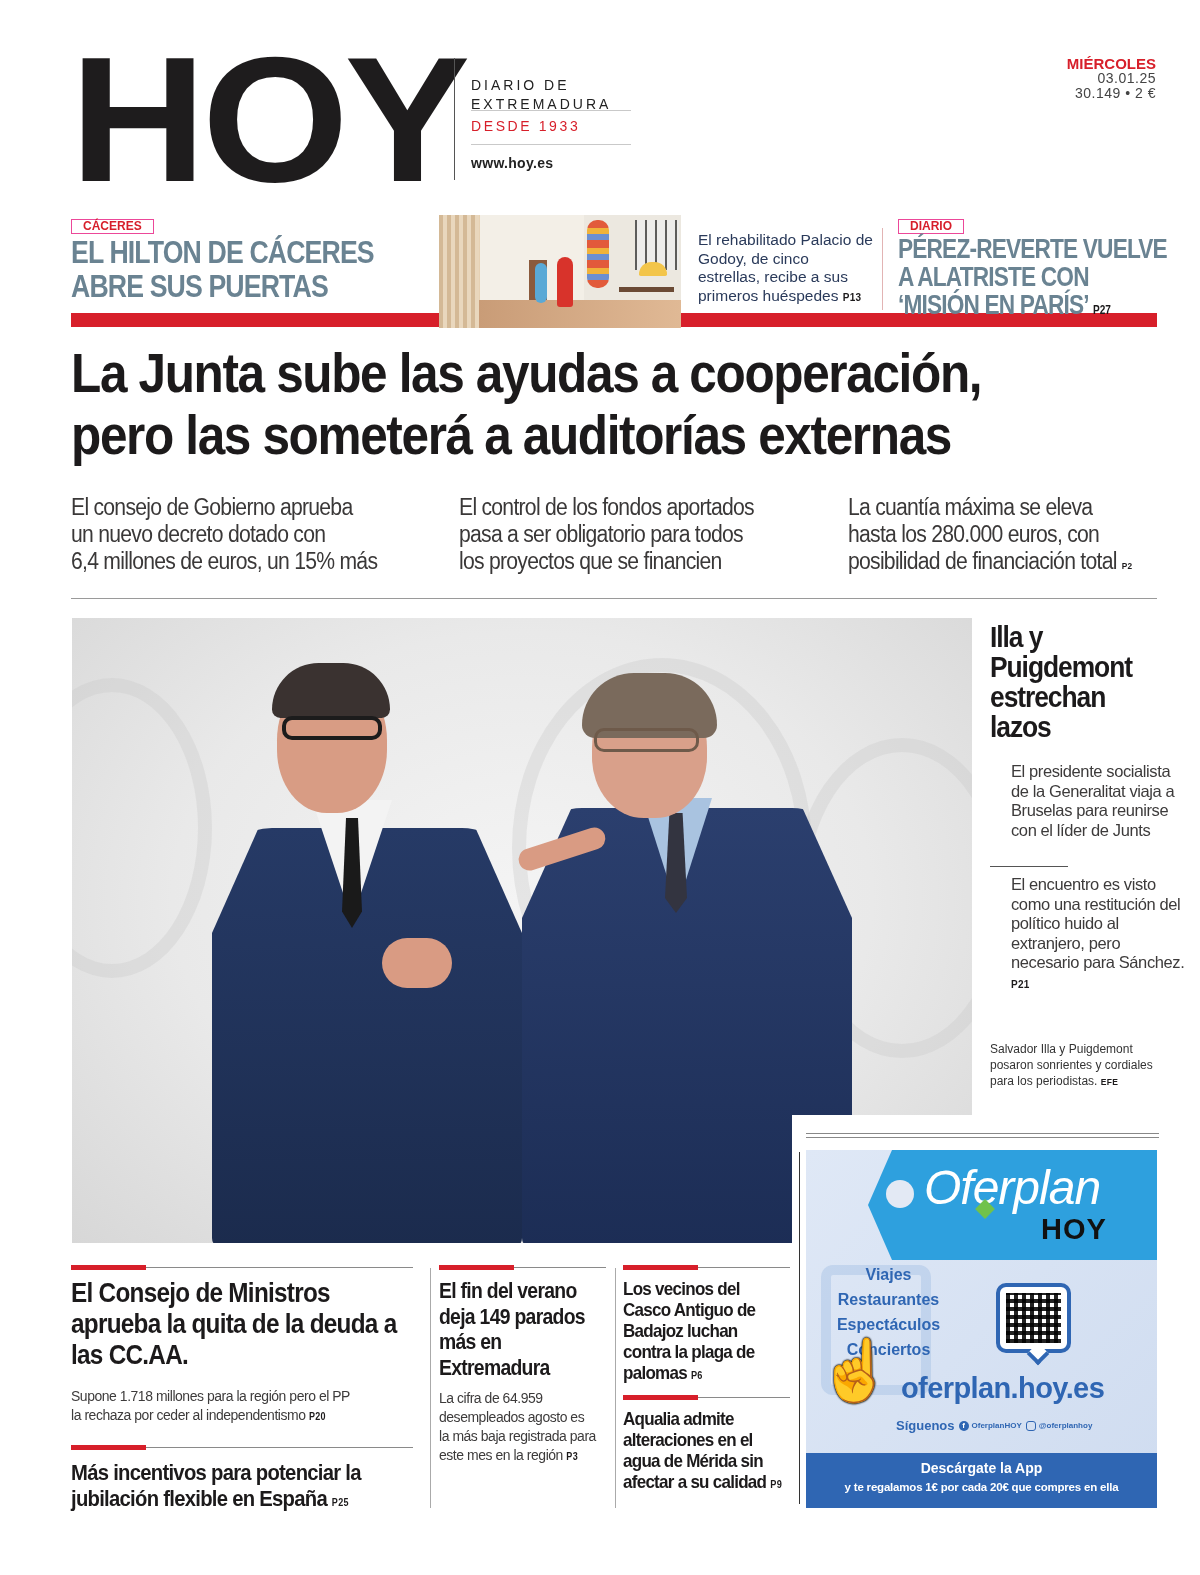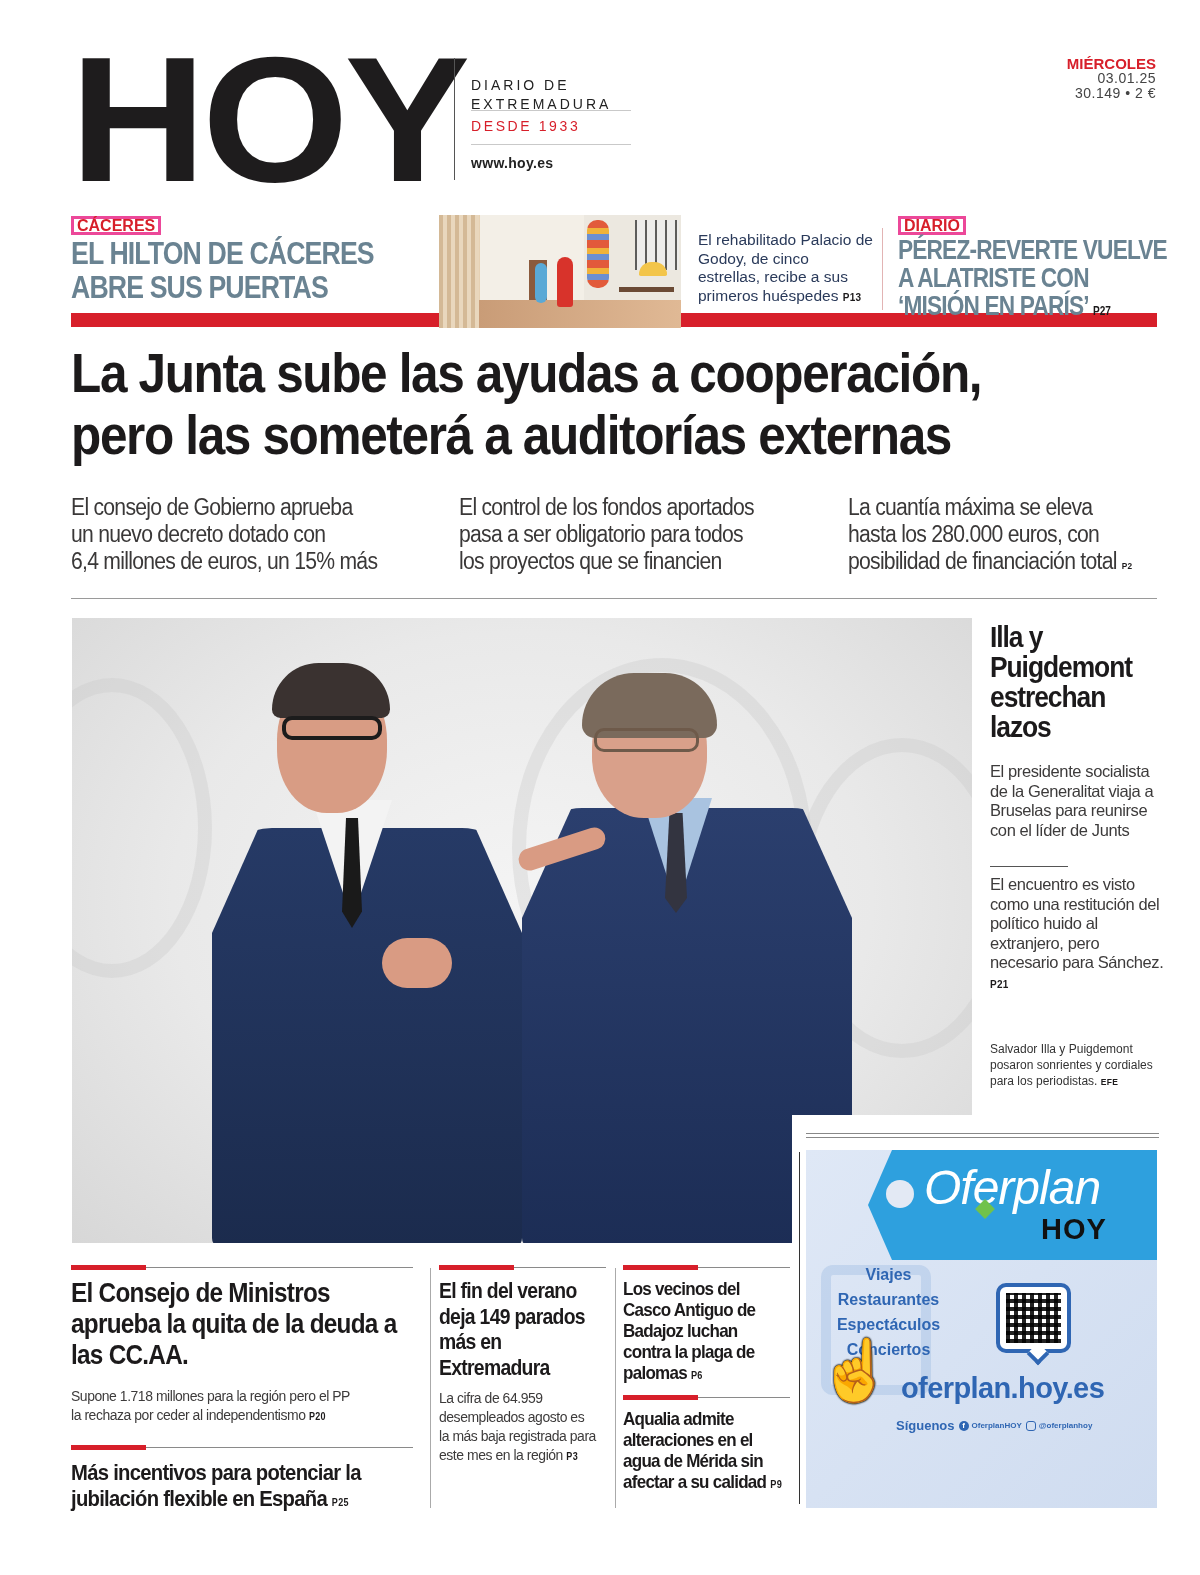--- a/index.html
+++ b/index.html
@@ -15,21 +15,21 @@
   .tag-rule1 { left: 471px; top: 110px; width: 160px; height: 1px; background: #c9c9c9; }
   .since { left: 471px; top: 118px; font-size: 14px; letter-spacing: 2.6px; color: #d71f2a; }
   .tag-rule2 { left: 471px; top: 144px; width: 160px; height: 1px; background: #c9c9c9; }
   .url { left: 471px; top: 155px; font-size: 14px; font-weight: 700; color: #222; letter-spacing: .3px; }
 
   .dateblock { right: 44px; top: 56px; text-align: right; line-height: 15px; }
   .weekday { font-size: 15px; font-weight: 700; color: #d71f2a; }
   .datenum, .issue { font-size: 14px; color: #444; letter-spacing: .5px; }
 
   
-  .kicker { display: inline-block; border: 3px solid #ec4899; color: #d71f2a; font-size: 16px; font-weight: 700; padding: 1px 3px; line-height: 11px; }
+  .kicker { display: inline-block; border: 1px solid #ec4899; color: #d71f2a; font-size: 12px; font-weight: 700; padding: 1px 11px; line-height: 11px; }
   .teaser-title { color: #6a8392; font-weight: 700; font-size: 31px; line-height: 31px; letter-spacing: -1px; transform: scaleX(.86); transform-origin: left top; white-space: nowrap; }
   .page-ref { font-size: 10px; font-weight: 700; color: #1c1a1b; letter-spacing: .3px; }
   .t1 { left: 71px; top: 216px; }
   .t1 .teaser-title { margin-top: 3px; }
   .teaser-photo { left: 439px; top: 215px; width: 242px; height: 113px; overflow: hidden;
     background: linear-gradient(90deg, #e6d1b4 0 17%, #f3efe7 17% 60%, #ece8e0 60% 100%); }
   .tp-curtain { left: 0; top: 0; width: 40px; height: 113px; background: repeating-linear-gradient(90deg,#d4b996 0 4px,#e9d7bd 4px 8px); }
   .tp-floor { left: 40px; top: 85px; width: 202px; height: 28px; background: linear-gradient(90deg,#c99c77,#e0b995); }
   .tp-door { left: 90px; top: 45px; width: 18px; height: 40px; background: #8b5a3c; }
   .tp-woman { left: 118px; top: 42px; width: 16px; height: 50px; background: #d8332b; border-radius: 8px 8px 3px 3px; }
@@ -66,21 +66,21 @@
   .man2-shirt { left: 570px; top: 180px; width: 70px; height: 110px; background: #a9c3e0; clip-path: polygon(0 0,100% 0,50% 100%); }
   .man2-tie { left: 593px; top: 195px; width: 22px; height: 100px; background: #333440; clip-path: polygon(20% 0,80% 0,100% 85%,50% 100%,0 85%); }
   .man2-head { left: 520px; top: 65px; width: 115px; height: 135px; background: #d9a08a; border-radius: 48% 48% 45% 45%; }
   .man2-hair { left: 510px; top: 55px; width: 135px; height: 65px; background: #7a6a5c; border-radius: 60px 60px 15px 15px; }
   .man2-glasses { left: 522px; top: 110px; width: 105px; height: 24px; border: 3px solid #6e5a4a; border-radius: 10px; }
   .hands { left: 310px; top: 320px; width: 70px; height: 50px; background: #d99b83; border-radius: 25px; }
   .pointing { left: 445px; top: 220px; width: 90px; height: 22px; background: #d99b83; border-radius: 12px; transform: rotate(-18deg); }
 
   
   .side-title { left: 990px; top: 622px; font-weight: 700; font-size: 30px; line-height: 30px; letter-spacing: -1.2px; color: #1c1a1b; transform: scaleX(.88); transform-origin: left top; width: 200px; }
-  .side-deck { font-size: 16.5px; line-height: 19.5px; color: #3d3b3b; letter-spacing: -.4px; width: 180px; }
+  .side-deck { font-size: 16.5px; line-height: 19.5px; color: #3d3b3b; letter-spacing: -.4px; width: 180px; margin-left: 21px; }
   .sd1 { left: 990px; top: 762px; }
   .side-rule { left: 990px; top: 866px; width: 78px; height: 1px; background: #555; }
   .sd2 { left: 990px; top: 875px; }
   .caption { left: 990px; top: 1041px; font-size: 12px; line-height: 16px; color: #333; width: 175px; }
   .caption .page-ref { font-size: 8.5px; }
 
   
   .ad-wrap { left: 792px; top: 1115px; width: 373px; height: 460px; background: #fff; }
   .ad-rule1 { left: 806px; top: 1133px; width: 353px; height: 1px; background: #888; }
   .ad-rule2 { left: 806px; top: 1137px; width: 353px; height: 1px; background: #888; }
@@ -265,20 +265,24 @@
     <span class="sig">Síguenos</span>
     <span class="ad-fb">
         <i>f</i>
         <span>OferplanHOY</span>
       </span>
     <span class="ad-ig">
         <i></i>
         <span>@oferplanhoy</span>
       </span>
   </div>
+  <div class="abs ad-band">
+    <div class="dl">Descárgate la App</div>
+    <div class="promo">y te regalamos 1€ por cada 20€ que compres en ella</div>
+  </div>
 </div>
 
 <div class="abs s1">
   <div style="position:relative;height:5px;">
     <div class="story-rule" style="position:absolute;top:2px;left:0;right:0;"></div>
     <div class="story-bar" style="position:absolute;top:0;left:0;"></div>
   </div>
   <div class="bs-title" style="white-space:normal;width:380px;">El Consejo de Ministros aprueba la quita de la deuda a las CC.AA.</div>
   <div class="bs-deck">
     <div>Supone 1.718 millones para la región pero el PP</div>

